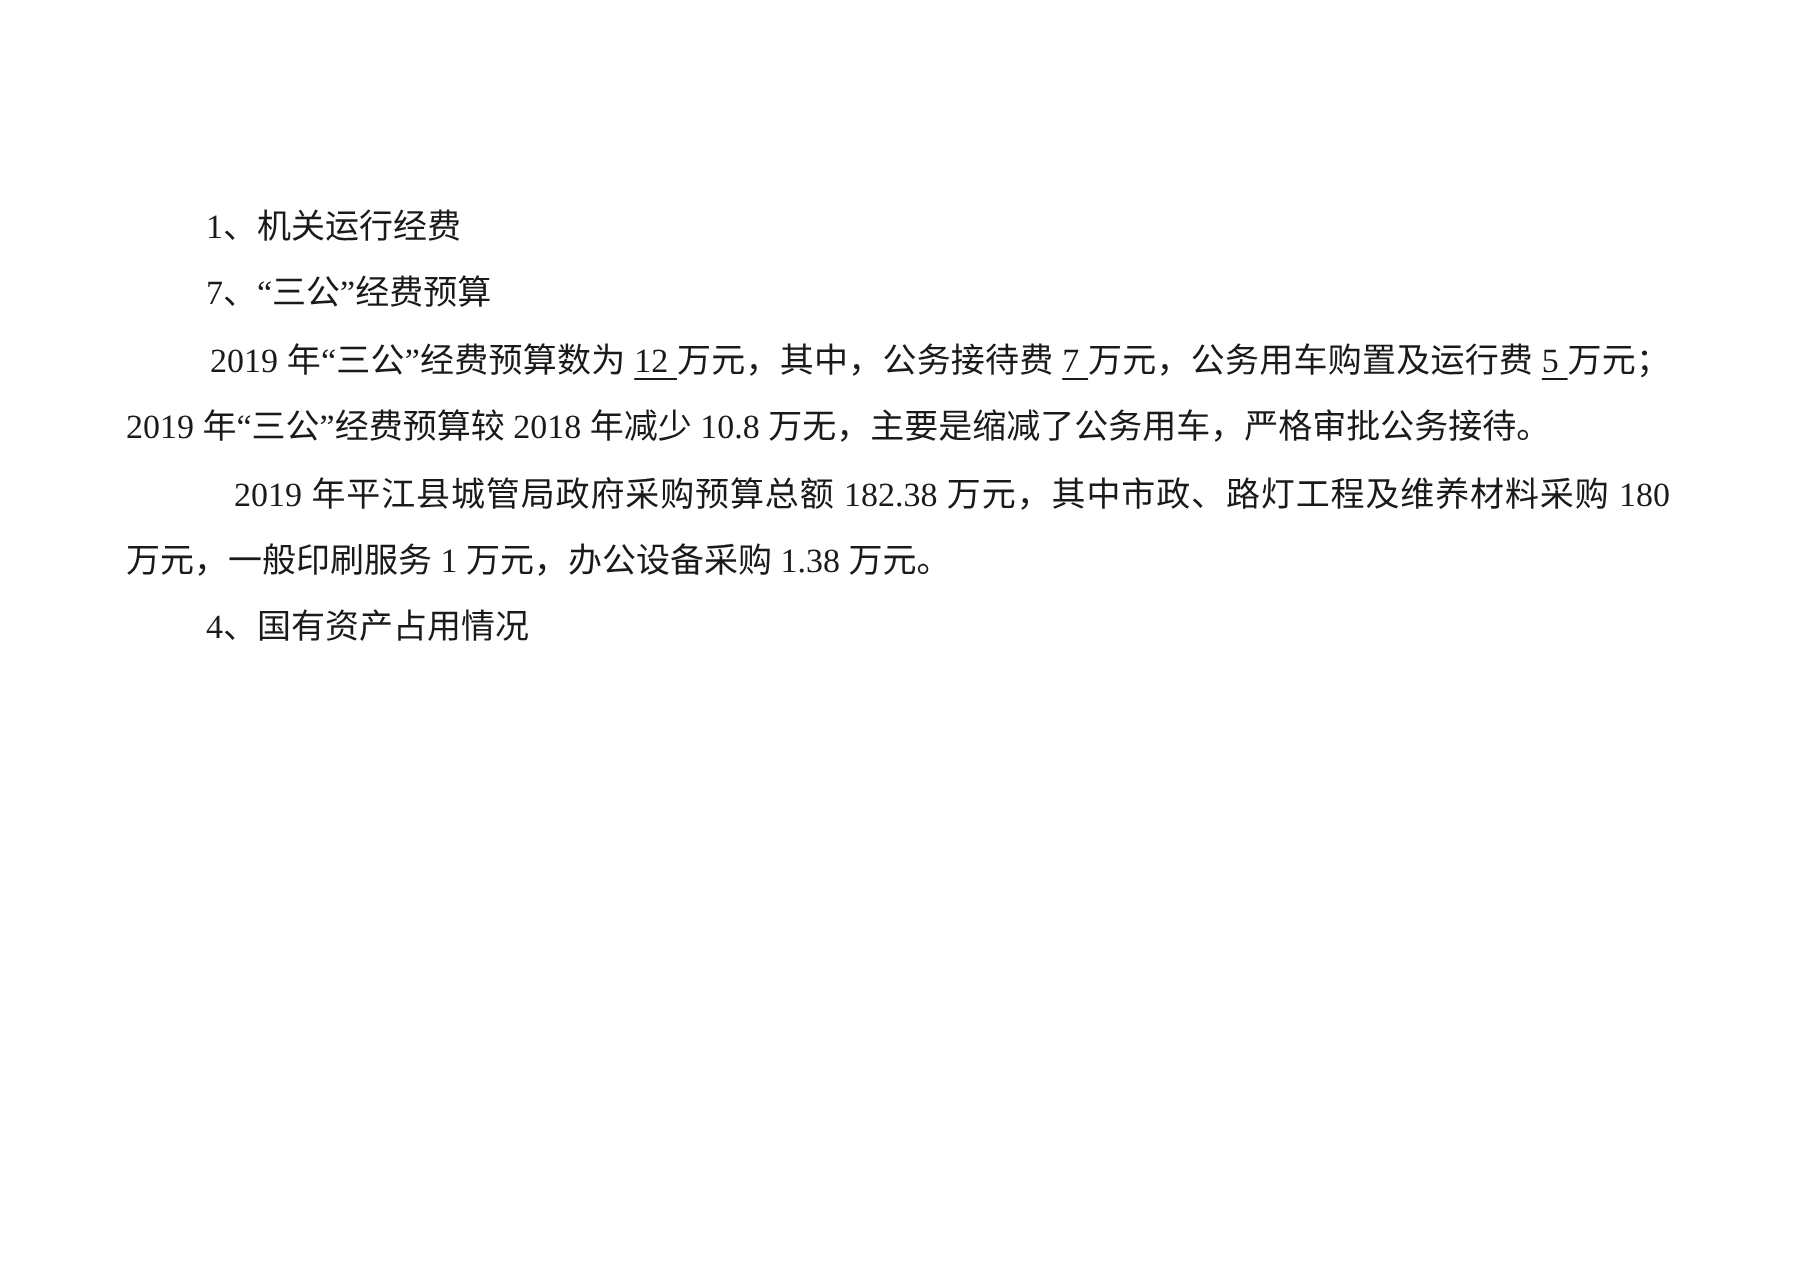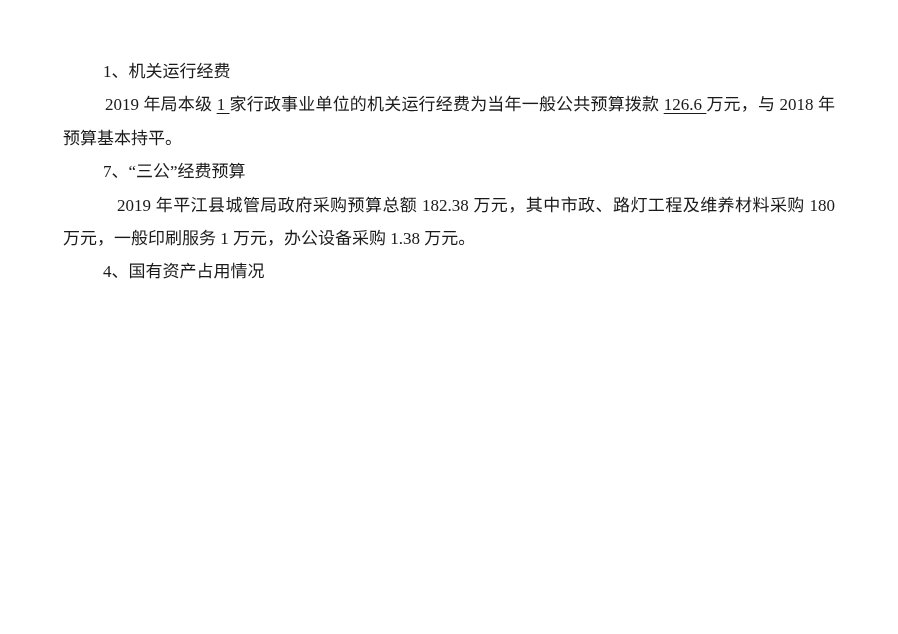--- a/index.html
+++ b/index.html
@@ -6,21 +6,21 @@
   body {
     width: 898px;
     height: 634px;
     overflow: hidden;
     background: #ffffff;
   }
   .page {
     box-sizing: border-box;
     width: 898px;
     height: 444px;
-    padding: 55px 63px 0 63px;
+    padding: 97px 63px 0 63px;
     background: #ffffff;
     color: #1a1a1a;
     font-family: "Liberation Serif", "DejaVu Serif", serif;
     font-size: 17px;
     line-height: 33.4px;
   }
   .doc-body p {
     margin: 0;
     text-align: justify;
   }
@@ -31,18 +31,18 @@
     text-decoration: underline;
     text-underline-offset: 3px;
   }
 </style>
 </head>
 <body>
 
 <div class="page">
   <main class="doc-body">
       <p class="heading">1、机关运行经费</p>
-      <p class="para"><span>2019 年局本级 </span><span class="u">1 </span><span>家行政事业单位的机关运行经费为当年一般公共预算拨款 </span><span class="u">126.6 </span><span>万元，与 2018 年预算基本持平。</span></p>
       <p class="heading">7、“三公”经费预算</p>
+      <p class="para"><span>2019 年“三公”经费预算数为 </span><span class="u">12 </span><span>万元，其中，公务接待费 </span><span class="u">7 </span><span>万元，公务用车购置及运行费 </span><span class="u">5 </span><span>万元；2019 年“三公”经费预算较 2018 年减少 10.8 万无，主要是缩减了公务用车，严格审批公务接待。</span></p>
       <p class="para extra-indent"><span>2019 年平江县城管局政府采购预算总额 182.38 万元，其中市政、路灯工程及维养材料采购 180 万元，一般印刷服务 1 万元，办公设备采购 1.38 万元。</span></p>
       <p class="heading">4、国有资产占用情况</p>
     </main>
 </div>
 
 </body></html>

